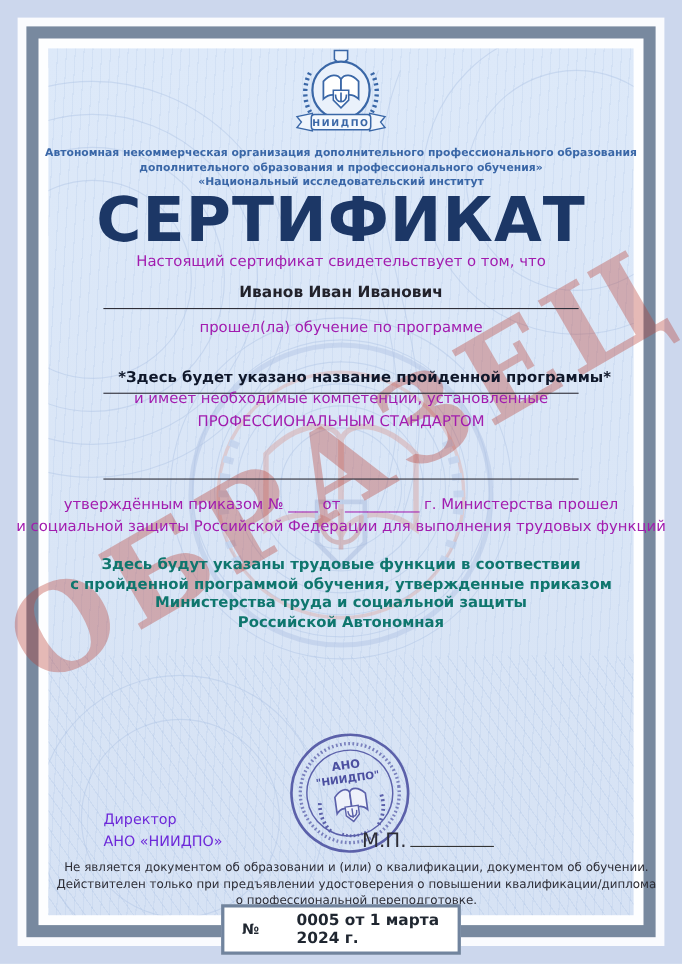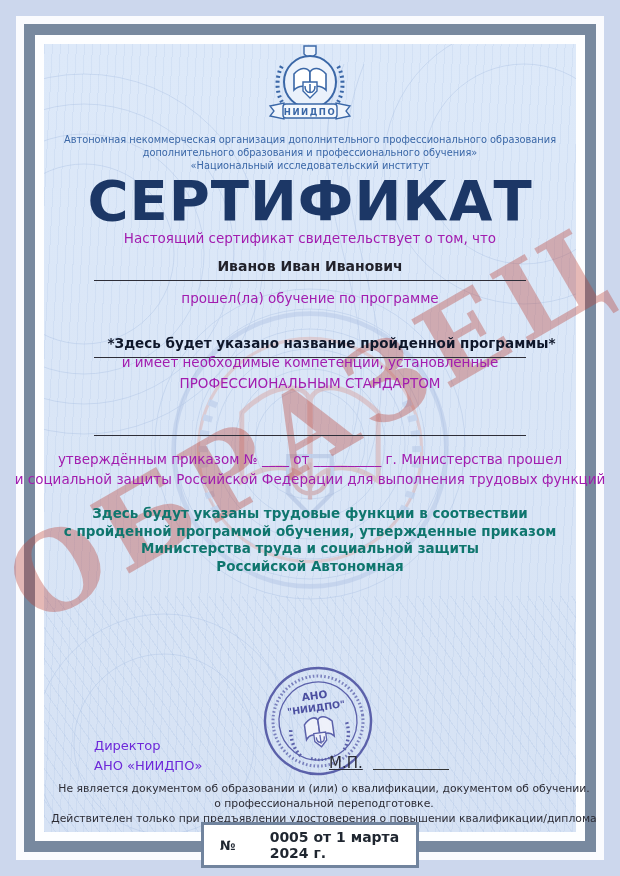--- a/index.html
+++ b/index.html
@@ -16,33 +16,33 @@
   .hatch{position:absolute;left:44px;right:44px;top:596px;bottom:44px;background:
      repeating-linear-gradient(55deg,rgba(140,170,215,.16) 0 1px,transparent 1px 9px);pointer-events:none;}
   .guilloche{position:absolute;inset:44px;pointer-events:none;}
   .faint-emblem{position:absolute;left:155px;top:295px;width:310px;height:310px;opacity:.5;pointer-events:none;}
   .watermark{position:absolute;left:310px;top:425px;transform:translate(-50%,-50%) rotate(-30deg);
      font-family:"DejaVu Serif","Liberation Serif",serif;font-weight:bold;font-size:108px;
      letter-spacing:8px;color:rgba(186,64,54,.36);white-space:nowrap;pointer-events:none;z-index:2;}
   
   .t{position:absolute;left:0;right:0;text-align:center;color:#a21caf;z-index:3;}
   .logo-wrap{position:absolute;left:254px;top:44px;width:112px;height:90px;z-index:3;}
-  .org{top:133px;font-size:9.8px;font-weight:normal;color:#3a67a7;line-height:13px;}
+  .org{top:133px;font-size:9.8px;font-weight:bold;color:#3a67a7;line-height:13px;}
   .title{top:168px;font-size:56px;font-weight:800;color:#1c3766;letter-spacing:1px;}
   .statement{top:230px;font-size:13.5px;}
   .holder{top:258px;font-size:14px;font-weight:bold;color:#22222b;}
   .rule{position:absolute;left:94px;width:432px;border-top:1.6px solid #2e2e38;z-index:3;}
   .trained{top:290px;font-size:13.5px;}
   .program{top:335px;font-size:13.5px;font-weight:bold;color:#0f172a;padding-left:43px;}
   .comp{top:352px;font-size:13.5px;line-height:21px;}
   .order{top:449px;font-size:13.5px;line-height:20px;}
   .funcs{top:505px;font-size:13.5px;font-weight:bold;color:#0f766e;line-height:17.5px;}
   .stamp-wrap{position:absolute;left:261px;top:664px;width:114px;height:114px;z-index:3;transform:rotate(-8deg);}
   .director{position:absolute;left:94px;top:736px;font-size:13px;line-height:20px;color:#6d28d9;z-index:3;}
-  .mp{position:absolute;left:329px;top:754px;font-size:15px;color:#2c2c35;z-index:4;text-decoration:underline;}
+  .mp{position:absolute;left:329px;top:754px;font-size:18px;color:#2c2c35;z-index:4;}
   .sig-line{position:absolute;left:373px;top:769px;width:76px;border-top:1.6px solid #333;z-index:4;}
   .disclaimer{top:781px;font-size:10.8px;line-height:15px;color:#2c2c35;padding-left:28px;}
   .num-box{position:absolute;left:50%;top:822px;transform:translateX(-50%);width:212px;height:40px;
      background:#ffffff;border:3px solid #71849e;z-index:6;display:flex;align-items:center;
      font-size:14px;font-weight:bold;color:#1f2630;}
   .num-box .sign{margin-left:16px;font-size:13px;}
   .num-box .val{margin-left:34px;}
   svg text{font-family:"DejaVu Sans","Liberation Sans",sans-serif;}
 </style>
 </head>
@@ -166,22 +166,22 @@
 
   <div class="director">
     <div>Директор</div>
     <div>АНО «НИИДПО»</div>
   </div>
   <div class="mp">М.П.</div>
   <div class="sig-line"></div>
 
   <div class="t disclaimer">
     <div>Не является документом об образовании и (или) о квалификации, документом об обучении.</div>
+    <div>Действителен только при предъявлении удостоверения о повышении квалификации/диплома</div>
     <div>о профессиональной переподготовке.</div>
-    <div>Действителен только при предъявлении удостоверения о повышении квалификации/диплома</div>
   </div>
 
   <div class="num-box">
     <span class="sign">№</span>
     <span class="val">0005 от 1 марта 2024 г.</span>
   </div>
 
 </div>
 
 </body></html>

